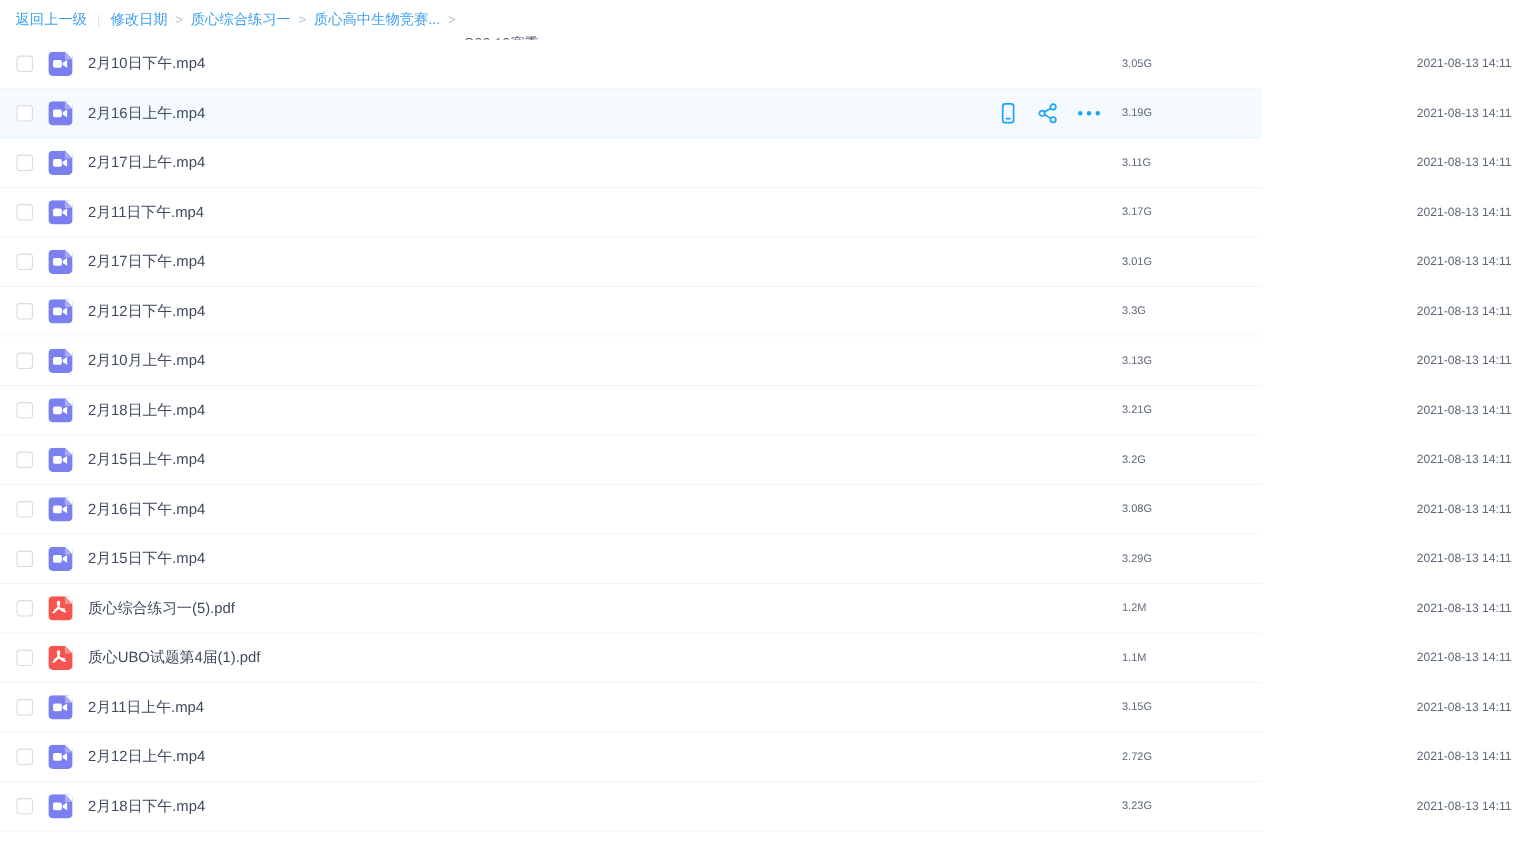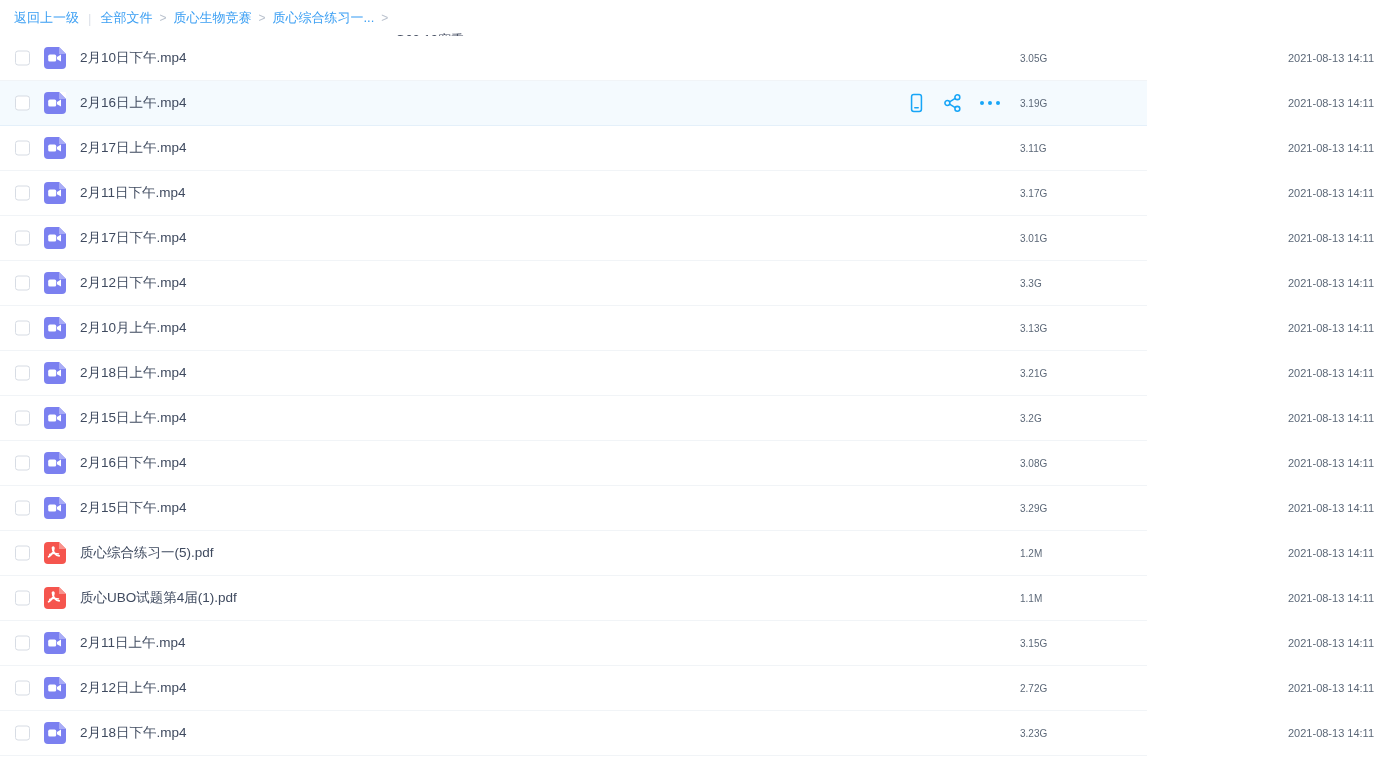--- a/index.html
+++ b/index.html
@@ -58,25 +58,25 @@
   .sort-arrow{color:var(--action-blue);font-weight:700;font-size:14px;margin-left:6px;cursor:pointer;}
 </style>
 </head>
 <body>
 
 <div class="page">
 
   <div class="breadcrumb">
     <span class="bc-link">返回上一级</span>
     <span class="bc-divider">|</span>
-    <span class="bc-link">全部文件</span>
+    <span class="bc-link">修改日期</span>
     <span class="bc-sep">&gt;</span>
-    <span class="bc-link">质心生物竞赛</span>
+    <span class="bc-link">质心综合练习一</span>
     <span class="bc-sep">&gt;</span>
-    <span class="bc-link">质心综合练习一...</span>
+    <span class="bc-link">质心高中生物竞赛...</span>
     <span class="bc-sep">&gt;</span>
     <span class="bc-current">G02 19赛季...</span>
   </div>
 
 
   <div class="rows" id="rows">
   <div class="file-row">
     <span class="checkbox"></span>
 
     <span class="cell cell-icon icon-video">

